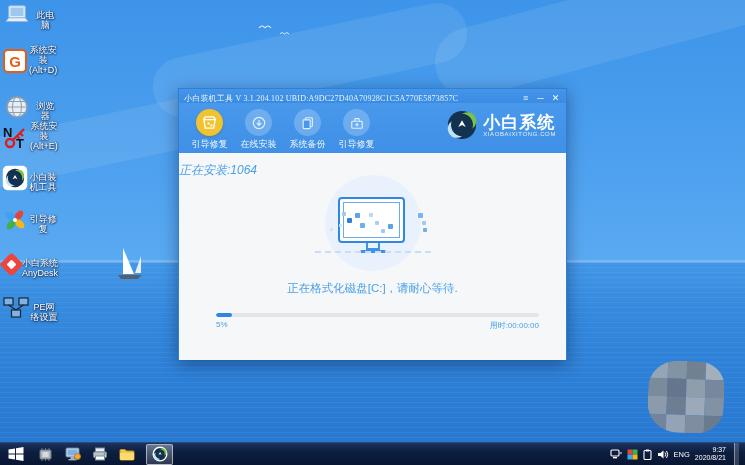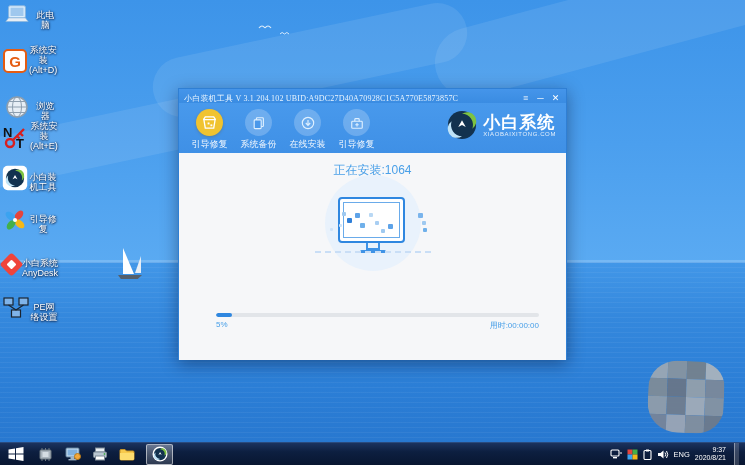--- a/index.html
+++ b/index.html
@@ -57,21 +57,21 @@
   .tab { width:49px; display:flex; flex-direction:column; align-items:center; cursor:pointer; }
   .tab .circ { width:27px; height:27px; border-radius:50%; background:rgba(255,255,255,.22);
                display:flex; align-items:center; justify-content:center; }
   .tab.active .circ { background:#f0c330; box-shadow:0 1px 3px rgba(120,80,0,.3); }
   .tab .tlabel { margin-top:2px; font-size:9px; color:rgba(255,255,255,.92); }
   .brand { position:absolute; right:10px; top:7px; display:flex; align-items:center; gap:6px; }
   .brand-text .bname { font-size:17px; font-weight:bold; color:#fff; line-height:17px; letter-spacing:1px; }
   .brand-text .bdomain { font-size:6px; color:rgba(255,255,255,.85); letter-spacing:.6px; }
 
   .winbody { position:relative; height:207px; background:#f6f7f9; }
-  .installing { position:absolute; top:9px; left:0; right:0; text-align:center; font-size:12px; color:#4aa0e8; }
+  .installing { position:absolute; top:9px; left:0; right:0; text-align:left; font-size:12px; color:#4aa0e8;font-style:italic; }
   .status { position:absolute; top:128px; left:0; right:0; text-align:center; font-size:11.5px; color:#4aa0e8; }
 
   .illus { position:absolute; left:50%; margin-left:-70px; top:22px; width:140px; height:92px; }
   .illus .bgcircle { position:absolute; left:22px; top:0; width:96px; height:96px; border-radius:50%; background:#e9f2fc; }
   .illus .monitor { position:absolute; left:35px; top:22px; width:67px; height:46px; background:#fff;
                     border:2px solid #2f87e0; border-radius:4px; }
   .illus .screen { position:absolute; inset:3px; border:1.5px solid #6aabea; background:#fff; }
   .illus .stand { position:absolute; left:63px; top:68px; width:14px; height:7px; background:#eaf3fc;
                   border:2px solid #3f93e6; border-top:none; }
   .illus .standbase { position:absolute; left:57px; top:75px; width:26px; height:3px; background:#3f93e6; border-radius:2px; }
@@ -247,34 +247,34 @@
             <path d="M1.5 5 L3.5 2 L12.5 2 L14.5 5" fill="none" stroke="#fff" stroke-width="1.4"></path>
             <rect x="6" y="8" width="2" height="2" fill="#fff"></rect>
             <rect x="9" y="10" width="2" height="2" fill="#fff"></rect>
           </svg>
       </div>
       <div class="tlabel">引导修复</div>
     </div>
     <div class="tab">
       <div class="circ">
         <svg width="14" height="14" viewBox="0 0 16 16">
+            <circle cx="8" cy="8" r="6.5" fill="none" stroke="#dff0ff" stroke-width="1.3"></circle>
+            <path d="M8 4.5 V10 M5.5 8 L8 10.8 L10.5 8" stroke="#dff0ff" stroke-width="1.3" fill="none"></path>
+          </svg>
+      </div>
+      <div class="tlabel">在线安装</div>
+    </div>
+    <div class="tab">
+      <div class="circ">
+        <svg width="14" height="14" viewBox="0 0 16 16">
             <rect x="5" y="2" width="8" height="10" rx="1" fill="none" stroke="#dff0ff" stroke-width="1.3"></rect>
             <rect x="2.5" y="4.5" width="8" height="10" rx="1" fill="#4a98ea" stroke="#dff0ff" stroke-width="1.3"></rect>
           </svg>
       </div>
       <div class="tlabel">系统备份</div>
-    </div>
-    <div class="tab">
-      <div class="circ">
-        <svg width="14" height="14" viewBox="0 0 16 16">
-            <circle cx="8" cy="8" r="6.5" fill="none" stroke="#dff0ff" stroke-width="1.3"></circle>
-            <path d="M8 4.5 V10 M5.5 8 L8 10.8 L10.5 8" stroke="#dff0ff" stroke-width="1.3" fill="none"></path>
-          </svg>
-      </div>
-      <div class="tlabel">在线安装</div>
     </div>
     <div class="tab">
       <div class="circ">
         <svg width="14" height="14" viewBox="0 0 16 16">
             <rect x="2" y="6" width="12" height="8" rx="1" fill="none" stroke="#dff0ff" stroke-width="1.3"></rect>
             <path d="M5.5 6 V4 Q5.5 3 6.5 3 H9.5 Q10.5 3 10.5 4 V6" fill="none" stroke="#dff0ff" stroke-width="1.3"></path>
             <path d="M8 8 V12 M6 10 H10" stroke="#dff0ff" stroke-width="1.3"></path>
           </svg>
       </div>
       <div class="tlabel">引导修复</div>
@@ -315,20 +315,21 @@
         <div class="isq" style="left: 72px; top: 46px; width: 4px; height: 4px; background: rgb(168, 206, 242);"></div>
         <div class="isq" style="left: 85px; top: 49px; width: 5px; height: 5px; background: rgb(94, 163, 232);"></div>
         <div class="isq" style="left: 78px; top: 54px; width: 4px; height: 4px; background: rgb(158, 201, 240);"></div>
         <div class="isq" style="left: 36px; top: 49px; width: 3px; height: 3px; background: rgb(207, 227, 248);"></div>
         <div class="isq" style="left: 27px; top: 53px; width: 3px; height: 3px; background: rgb(207, 227, 248);"></div>
         <div class="isq" style="left: 115px; top: 38px; width: 5px; height: 5px; background: rgb(122, 180, 236);"></div>
         <div class="isq" style="left: 119px; top: 46px; width: 4px; height: 4px; background: rgb(158, 201, 240);"></div>
         <div class="isq" style="left: 120px; top: 53px; width: 4px; height: 4px; background: rgb(111, 176, 234);"></div>
       </div>
 
+    <div class="status">正在格式化磁盘[C:]，请耐心等待.</div>
 
     <div class="ptrack">
       <div class="pfill" style="width: 5%;"></div>
     </div>
     <div class="pmeta">
       <span>5%</span>
       <span>用时:00:00:00</span>
     </div>
   </div>
 </div>

